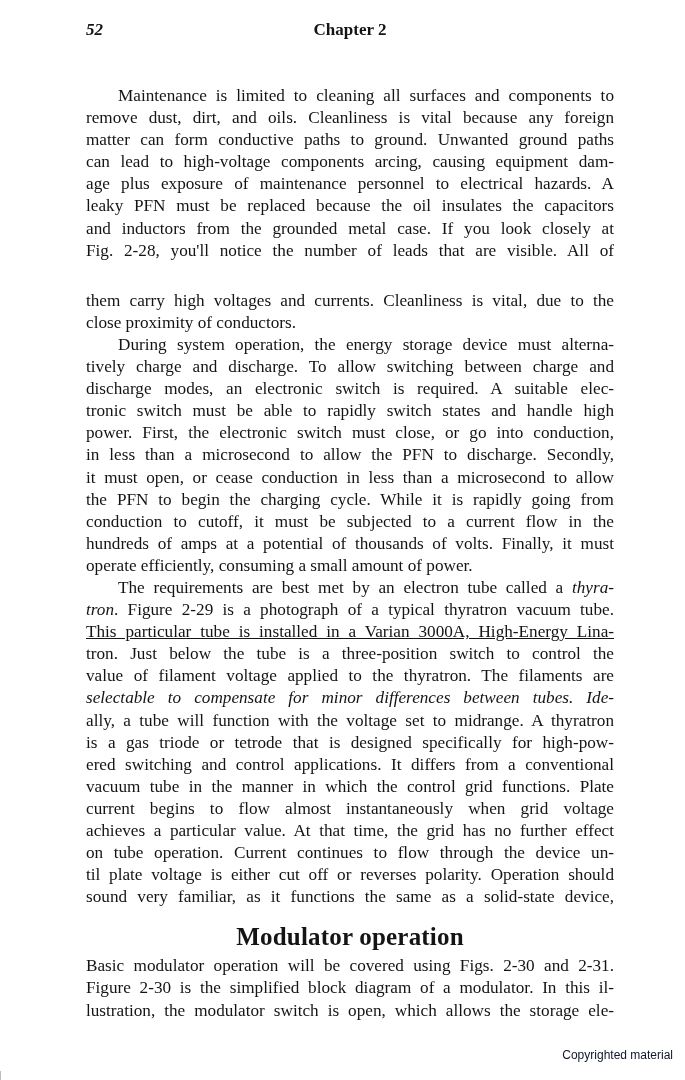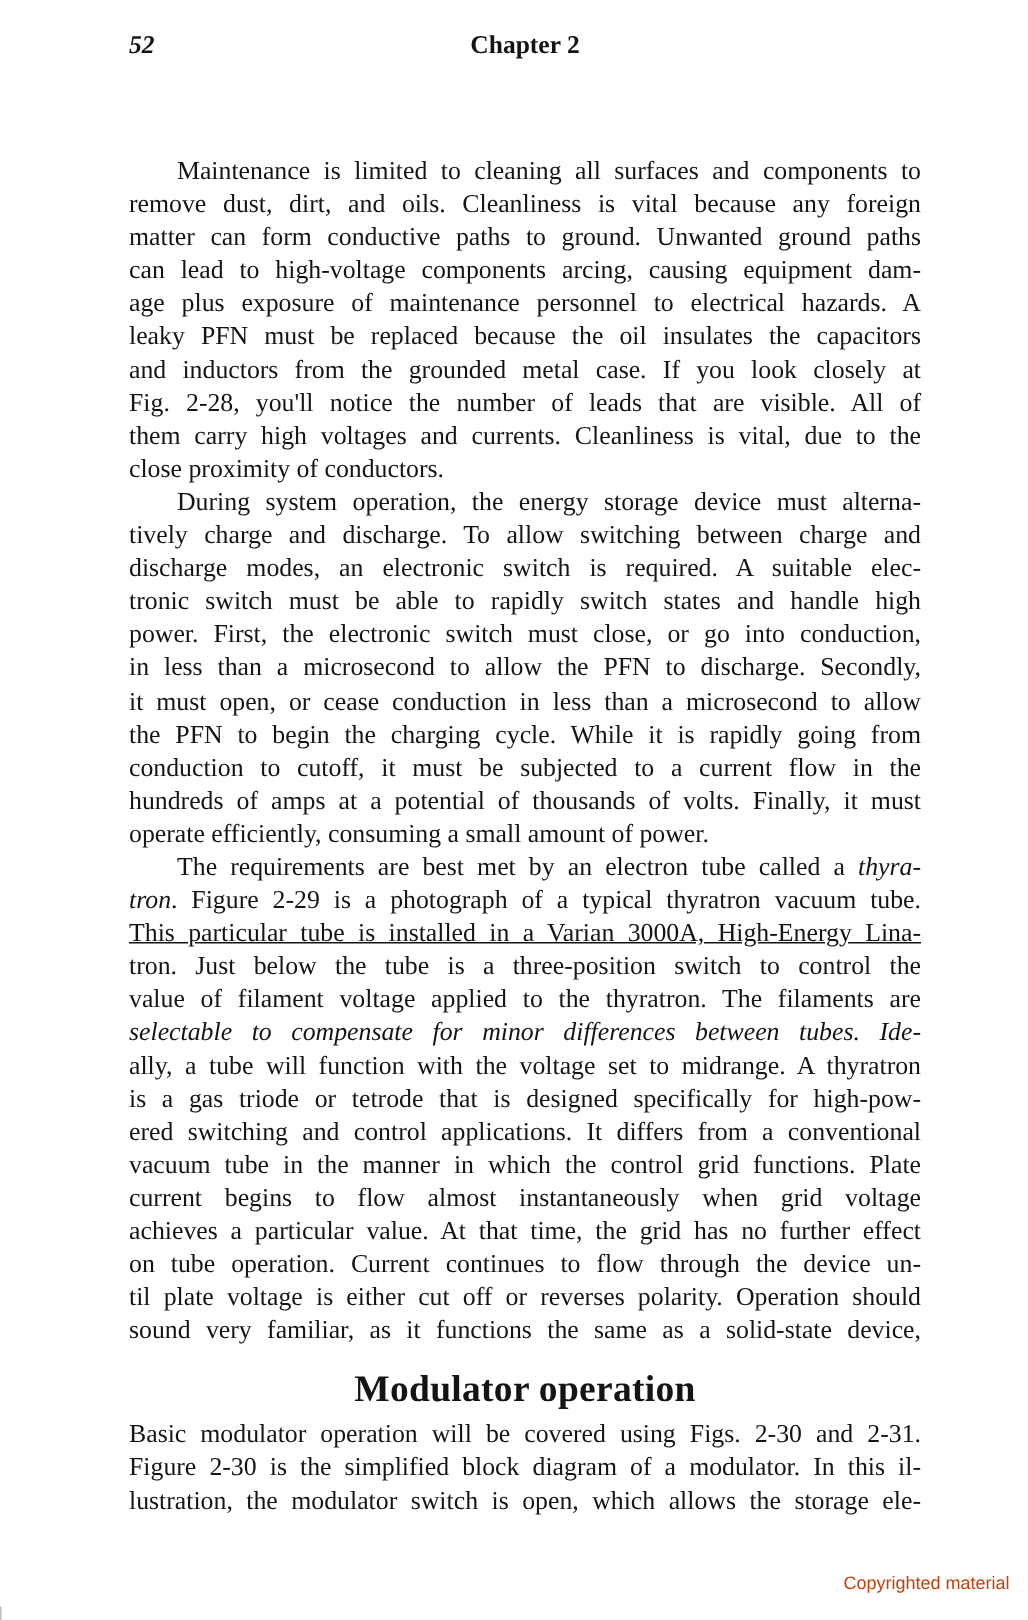--- a/index.html
+++ b/index.html
@@ -38,21 +38,21 @@
   }
   .chapter-title {
     position: absolute;
     left: 0;
     width: 100%;
     text-align: center;
     top: 0;
   }
   .body-text {
     position: absolute;
-    top: 103px;
+    top: 85px;
     left: 0;
     width: 528px;
     font-size: 17.2px;
     line-height: 22.1px;
     text-align: justify;
     hyphens: none;
   }
   .para {
     margin: 0;
     text-indent: 32px;
@@ -76,21 +76,21 @@
   }
   .line.last {
     text-align-last: left;
   }
   .copyright {
     position: absolute;
     right: 12px;
     top: 1048px;
     font-family: "Liberation Sans", "DejaVu Sans", sans-serif;
     font-size: 12px;
-    color: #c2410c;
+    color: #0f172a;
   }
   .edge-mark {
     position: absolute;
     left: 0;
     top: 1071px;
     width: 1px;
     height: 9px;
     background: #bdbdbd;
   }
   em { font-style: italic; }
@@ -109,21 +109,21 @@
 
     <p class="para">
       <span class="line" style="text-indent: 32px;">Maintenance is limited to cleaning all surfaces and components to</span>
       <span class="line" style="text-indent:0">remove dust, dirt, and oils. Cleanliness is vital because any foreign</span>
       <span class="line" style="text-indent: 0px;">matter can form conductive paths to ground. Unwanted ground paths</span>
       <span class="line" style="text-indent: 0px;">can lead to high-voltage components arcing, causing equipment dam-</span>
       <span class="line" style="text-indent: 0px;">age plus exposure of maintenance personnel to electrical hazards. A</span>
       <span class="line" style="text-indent: 0px;">leaky PFN must be replaced because the oil insulates the capacitors</span>
       <span class="line" style="text-indent: 0px;">and inductors from the grounded metal case. If you look closely at</span>
       <span class="line" style="text-indent: 0px;">Fig. 2-28, you'll notice the number of leads that are visible. All of</span>
-      <span class="line" style="text-indent: 0px;">them carry high voltages and currents. Cleanliness is vital, due to the</span>
+      <span class="line" style="text-indent: 0px; margin-top: 28px;">them carry high voltages and currents. Cleanliness is vital, due to the</span>
       <span class="line last" style="text-indent: 0px;">close proximity of conductors.</span>
     </p>
 
     <p class="para">
       <span class="line" style="text-indent: 32px;">During system operation, the energy storage device must alterna-</span>
       <span class="line" style="text-indent: 0px;">tively charge and discharge. To allow switching between charge and</span>
       <span class="line" style="text-indent: 0px;">discharge modes, an electronic switch is required. A suitable elec-</span>
       <span class="line" style="text-indent: 0px;">tronic switch must be able to rapidly switch states and handle high</span>
       <span class="line" style="text-indent: 0px;">power. First, the electronic switch must close, or go into conduction,</span>
       <span class="line" style="text-indent: 0px;">in less than a microsecond to allow the PFN to discharge. Secondly,</span>

